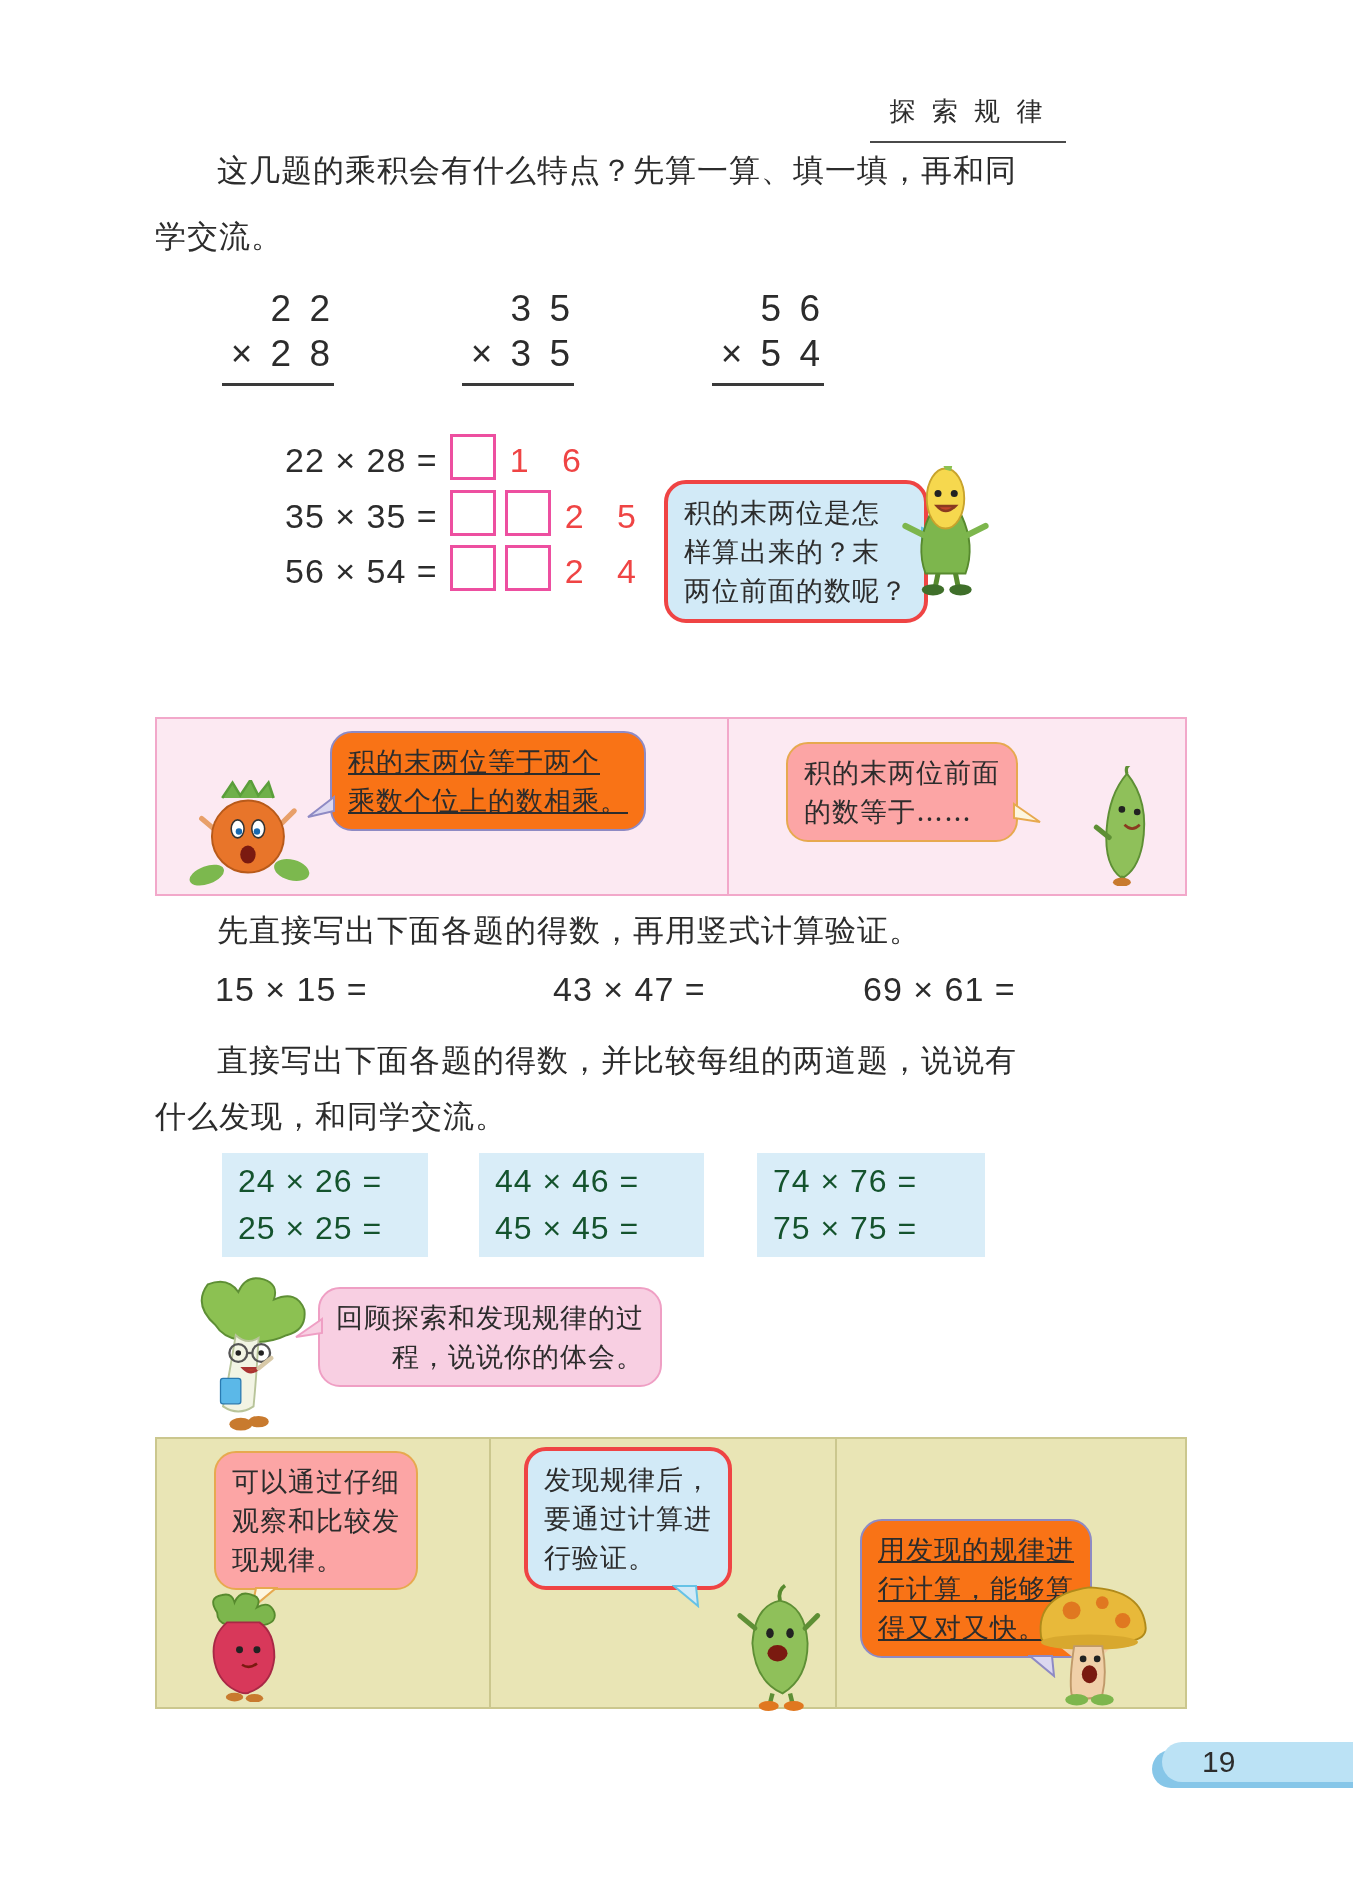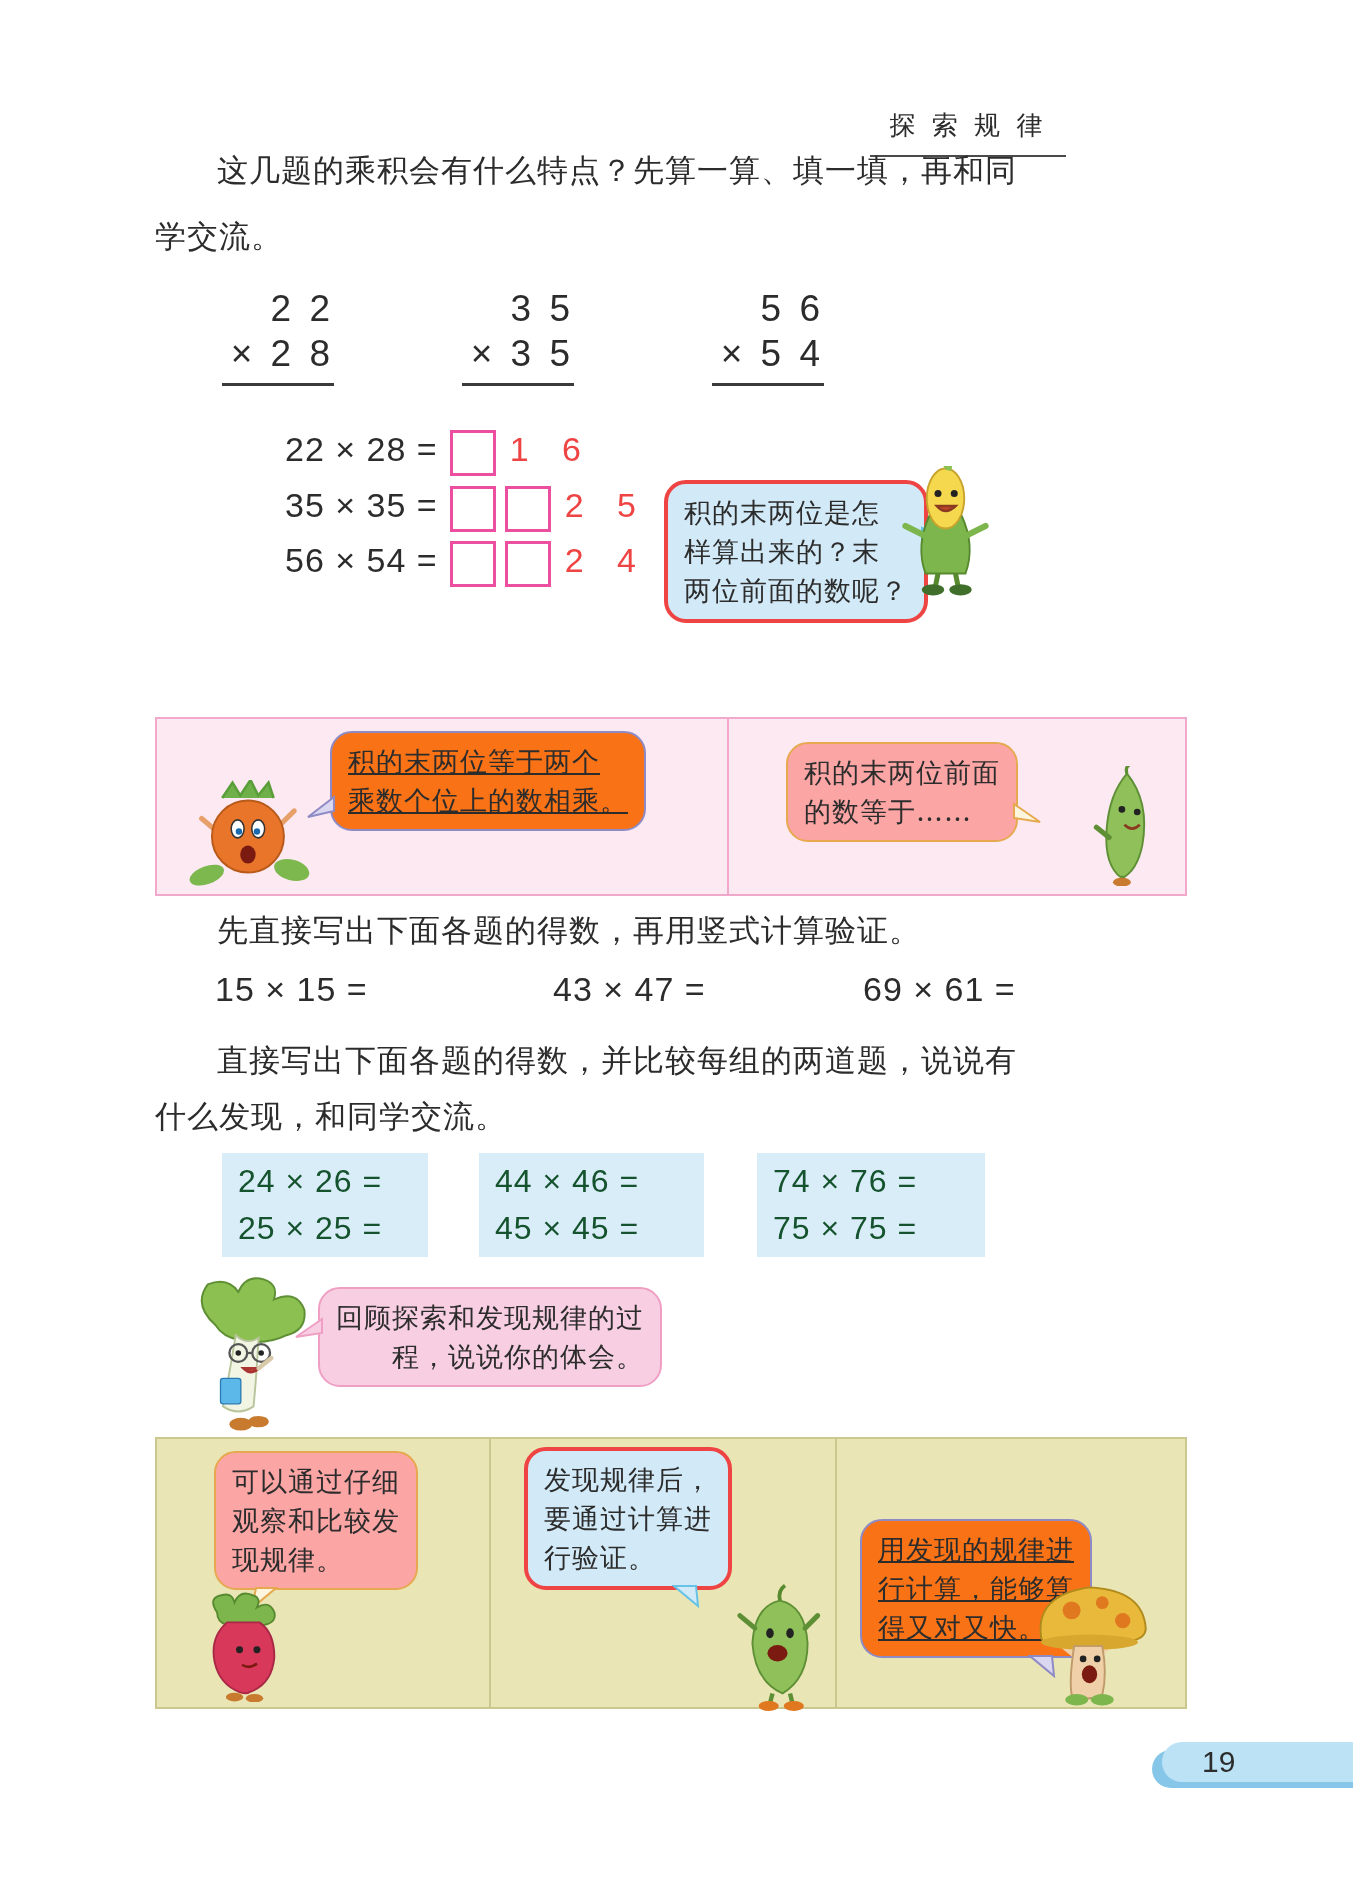--- a/index.html
+++ b/index.html
@@ -3,32 +3,32 @@
 <meta charset="utf-8">
 <style>
   html,body{margin:0;padding:0;background:#ffffff;}
   .page{position:relative;width:1353px;height:1884px;background:#ffffff;overflow:hidden;
         font-family:"DejaVu Serif","Liberation Serif",serif;color:#2c2c2c;}
   .abs{position:absolute;}
   .cn{font-family:"DejaVu Serif","Liberation Serif",serif;color:#2c2c2c;}
 
   
   .hdr{left:870px;top:94px;width:196px;text-align:center;font-size:26px;letter-spacing:4px;
-       padding-bottom:12px;border-bottom:2px solid #4a4a4a;margin-top:14px;}
+       padding-bottom:12px;border-bottom:2px solid #4a4a4a;}
 
   
   .para{font-size:31px;letter-spacing:1px;white-space:nowrap;}
 
   
   .vmul{position:absolute;top:286px;width:112px;text-align:right;border-bottom:3px solid #3a3a3a;
         padding-bottom:7px;font-size:37px;line-height:45px;letter-spacing:4px;
         font-family:"Liberation Sans","DejaVu Sans",sans-serif;color:#2c2c2c;white-space:nowrap;}
 
   
-  .feq{position:absolute;left:285px;display:flex;align-items:flex-start;height:50px;}
+  .feq{position:absolute;left:285px;display:flex;align-items:flex-end;height:50px;}
   .fexpr{font-size:34px;letter-spacing:1px;font-family:"Liberation Sans","DejaVu Sans",sans-serif;}
   .ansbox{width:40px;height:40px;background:#fff;border:3px solid #ed4fa0;margin-left:12px;}
   .ansbox + .ansbox{margin-left:9px;}
   .ansdigits{font-size:34px;color:#ef4444;margin-left:14px;letter-spacing:12px;
              font-family:"Liberation Sans","DejaVu Sans",sans-serif;white-space:nowrap;}
 
   
   .bubble{position:absolute;border-radius:22px;padding:9px 16px;}
   .bubble .bline{font-size:27px;line-height:39px;white-space:nowrap;letter-spacing:1px;}
   .b-blue{background:#d2eaf7;border:4px solid #ef4444;}

